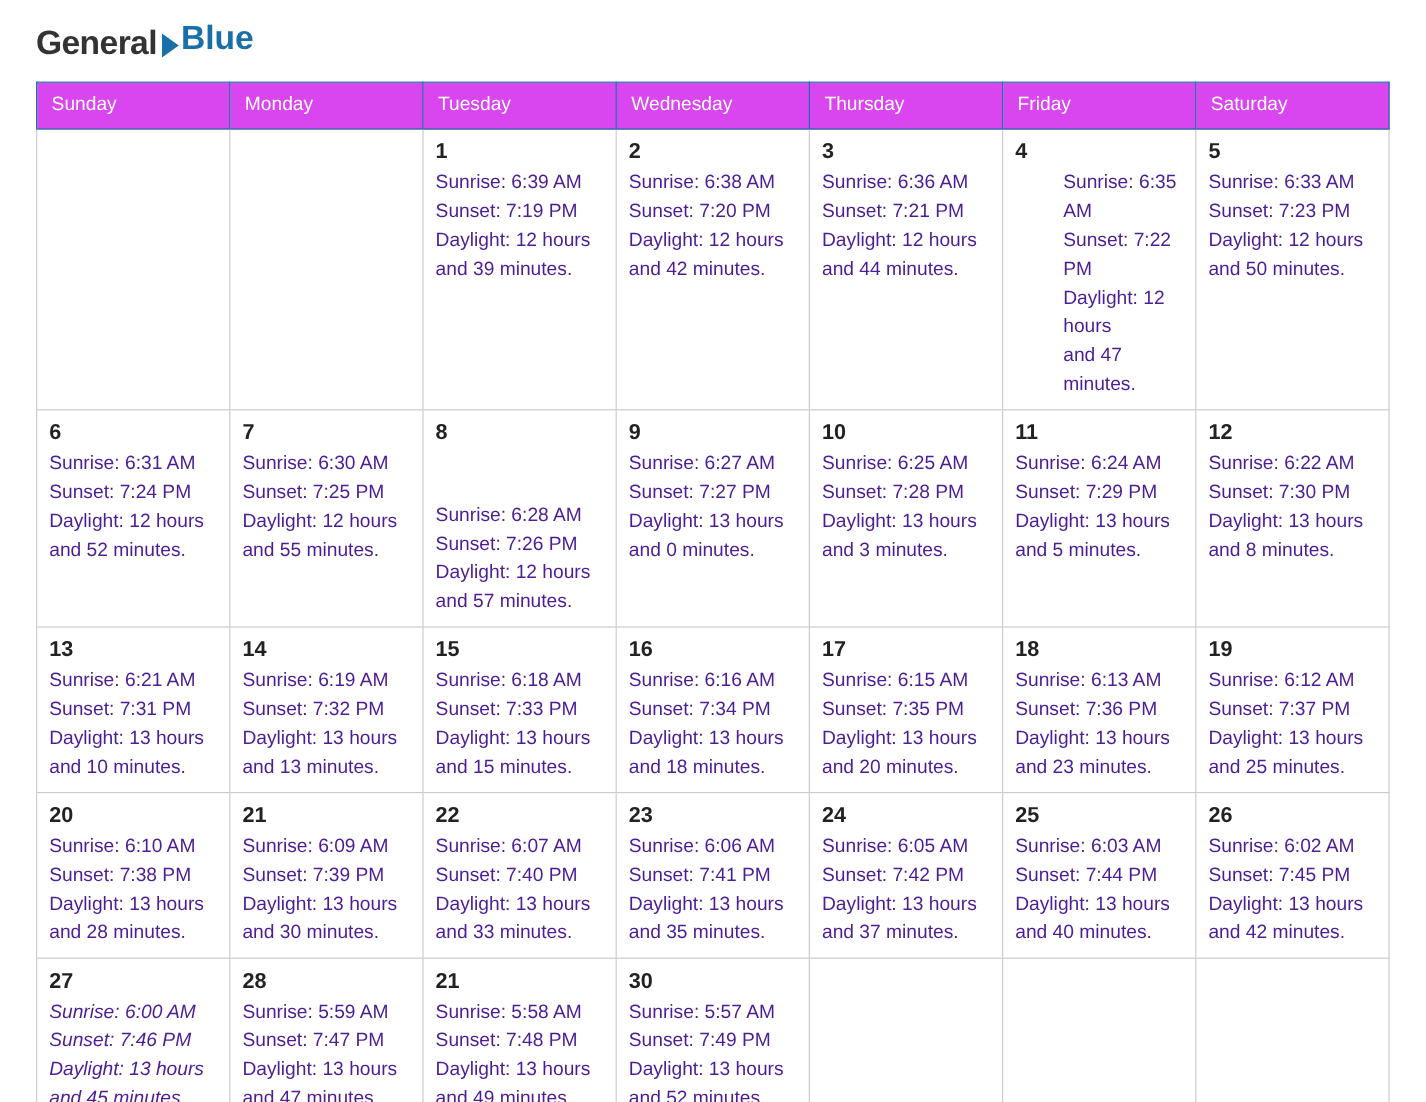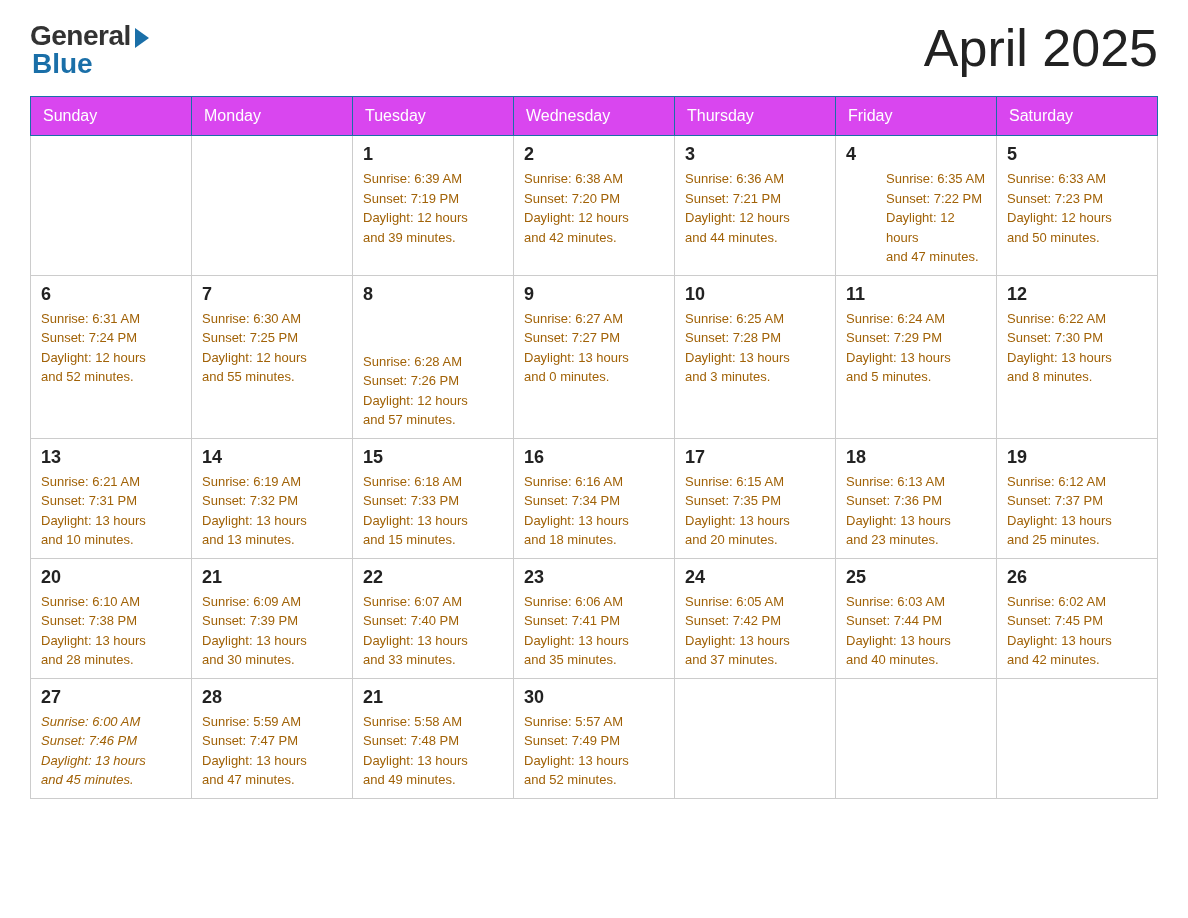--- a/index.html
+++ b/index.html
@@ -12,21 +12,20 @@
       padding: 20px 30px;
     }
     .header {
       display: flex;
       justify-content: space-between;
       align-items: flex-start;
       margin-bottom: 16px;
     }
     .logo {
       display: flex;
-      flex-direction: column;
       align-items: flex-start;
     }
     .logo-top {
       display: flex;
       align-items: center;
     }
     .logo-general {
       font-size: 28px;
       font-weight: bold;
       color: #333;
@@ -85,22 +84,22 @@
     .calendar tbody tr:last-child td {
       height: auto;
     }
     .day-number {
       font-size: 18px;
       font-weight: bold;
       color: #222;
       margin-bottom: 4px;
     }
     .day-info {
-      font-size: 13px;
-      color: #a16207;
+      font-size: 16px;
+      color: #4c1d95;
       line-height: 1.5;
     }
     .empty-cell {
       background: #fff;
     }
     .row-divider td {
       border-top: 2px solid #1a6fa8;
     }
   </style>
 </head>
@@ -108,21 +107,20 @@
 
 <div class="header">
   <div class="logo">
     <div class="logo-top">
       <span class="logo-general">General</span>
       <div class="logo-arrow"></div>
     </div>
     <span class="logo-blue">Blue</span>
   </div>
   <div class="title-section">
-    <div class="month-title">April 2025</div>
   </div>
 </div>
 
 <table class="calendar">
   <thead>
     <tr>
     <th>Sunday</th>
         <th>Monday</th>
         <th>Tuesday</th>
         <th>Wednesday</th>

